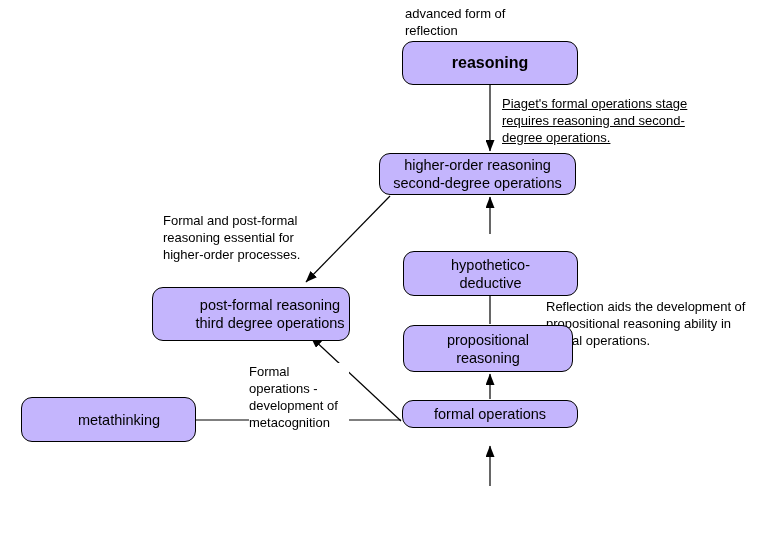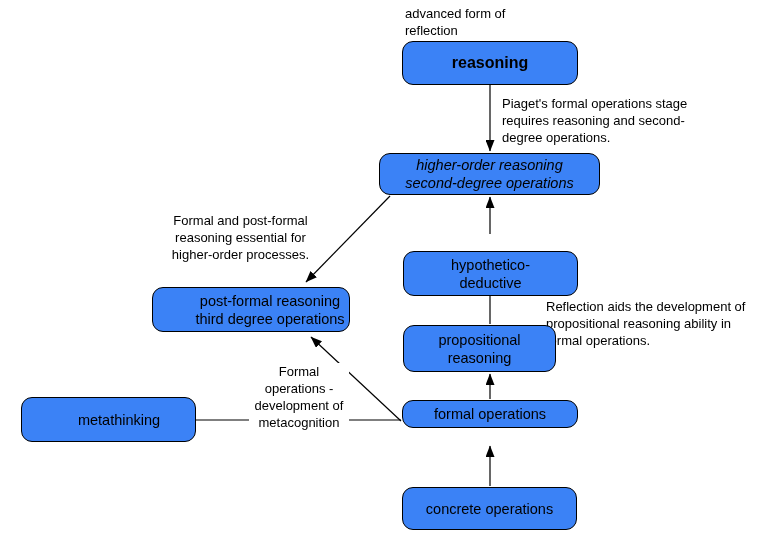--- a/index.html
+++ b/index.html
@@ -21,21 +21,21 @@
     top: 0;
   }
   .edge {
     stroke: #000000;
     stroke-width: 1.2;
     fill: none;
   }
   .node {
     position: absolute;
     box-sizing: border-box;
-    background: #3b82f6;
+    background: #c4b5fd;
     border: 1px solid #000000;
     border-radius: 11px;
     display: flex;
     align-items: center;
     justify-content: center;
     text-align: center;
     font-size: 14.5px;
     line-height: 18px;
     color: #000000;
     white-space: pre-line;
@@ -43,21 +43,20 @@
   .node-bold {
     font-weight: 700;
     font-size: 16px;
   }
   .note {
     position: absolute;
     font-size: 13px;
     line-height: 17px;
     color: #000000;
     white-space: pre-line;
-    text-align: center;
   }
   .note.center { text-align: left; }
   .note.bg-white { background: #ffffff; }
 </style>
 </head>
 <body>
 
 <div id="canvas">
 
   <svg id="edges" width="780" height="539">
@@ -71,40 +70,39 @@
     <line class="edge" x1="490" y1="324" x2="490" y2="282" marker-end="url(#ah)"></line>
     <line class="edge" x1="490" y1="399" x2="490" y2="374" marker-end="url(#ah)"></line>
     <line class="edge" x1="490" y1="486" x2="490" y2="446" marker-end="url(#ah)"></line>
     <line class="edge" x1="390" y1="196" x2="306" y2="282" marker-end="url(#ah)"></line>
     <line class="edge" x1="401" y1="421" x2="311" y2="337" marker-end="url(#ah)"></line>
     <line class="edge" x1="401" y1="420" x2="185" y2="420" marker-end="url(#ah)"></line>
   </svg>
 
   <div class="note center" style="left:405px; top:5px;  width:170px;">advanced form of
 reflection</div>
-  <div class="note center" style="left:502px; top:95px; width:218px;">Piaget's formal operations stage
+  <div class="note center" style="left:502px; top:95px; width:218px;text-decoration:underline;">Piaget's formal operations stage
 requires reasoning and second-
 degree operations.</div>
   <div class="note center" style="left:546px; top:298px; width:224px;">Reflection aids the development of
 propositional reasoning ability in
 formal operations.</div>
   <div class="note" style="left:163px; top:212px; width:155px;">Formal and post-formal
 reasoning essential for
 higher-order processes.</div>
   <div class="note bg-white" style="left:249px; top:363px; width:100px;">Formal
 operations -
 development of
 metacognition</div>
 
   <div class="node node-bold" style="left:402px; top:41px;  width:176px; height:44px;">reasoning</div>
-  <div class="node" style="left:379px; top:153px; width:221px; height:42px;font-style:italic;">higher-order reasoning
+  <div class="node" style="left:379px; top:153px; width:197px; height:42px;">higher-order reasoning
 second-degree operations</div>
   <div class="node" style="left:403px; top:251px; width:175px; height:45px;">hypothetico-
 deductive</div>
-  <div class="node" style="left:403px; top:325px; width:153px; height:47px;">propositional
+  <div class="node" style="left:403px; top:325px; width:170px; height:47px;">propositional
 reasoning</div>
   <div class="node" style="left:402px; top:400px; width:176px; height:28px;">formal operations</div>
-  <div class="node" style="left:402px; top:487px; width:175px; height:43px;">concrete operations</div>
-  <div class="node" style="left:152px; top:287px; width:198px; height:45px;padding-left:38px;">post-formal reasoning
+  <div class="node" style="left:152px; top:287px; width:198px; height:54px;padding-left:38px;">post-formal reasoning
 third degree operations</div>
   <div class="node" style="left:21px;   top:397px; width:175px; height:45px;padding-left:21px;">metathinking</div>
 
 </div>
 
 </body></html>

